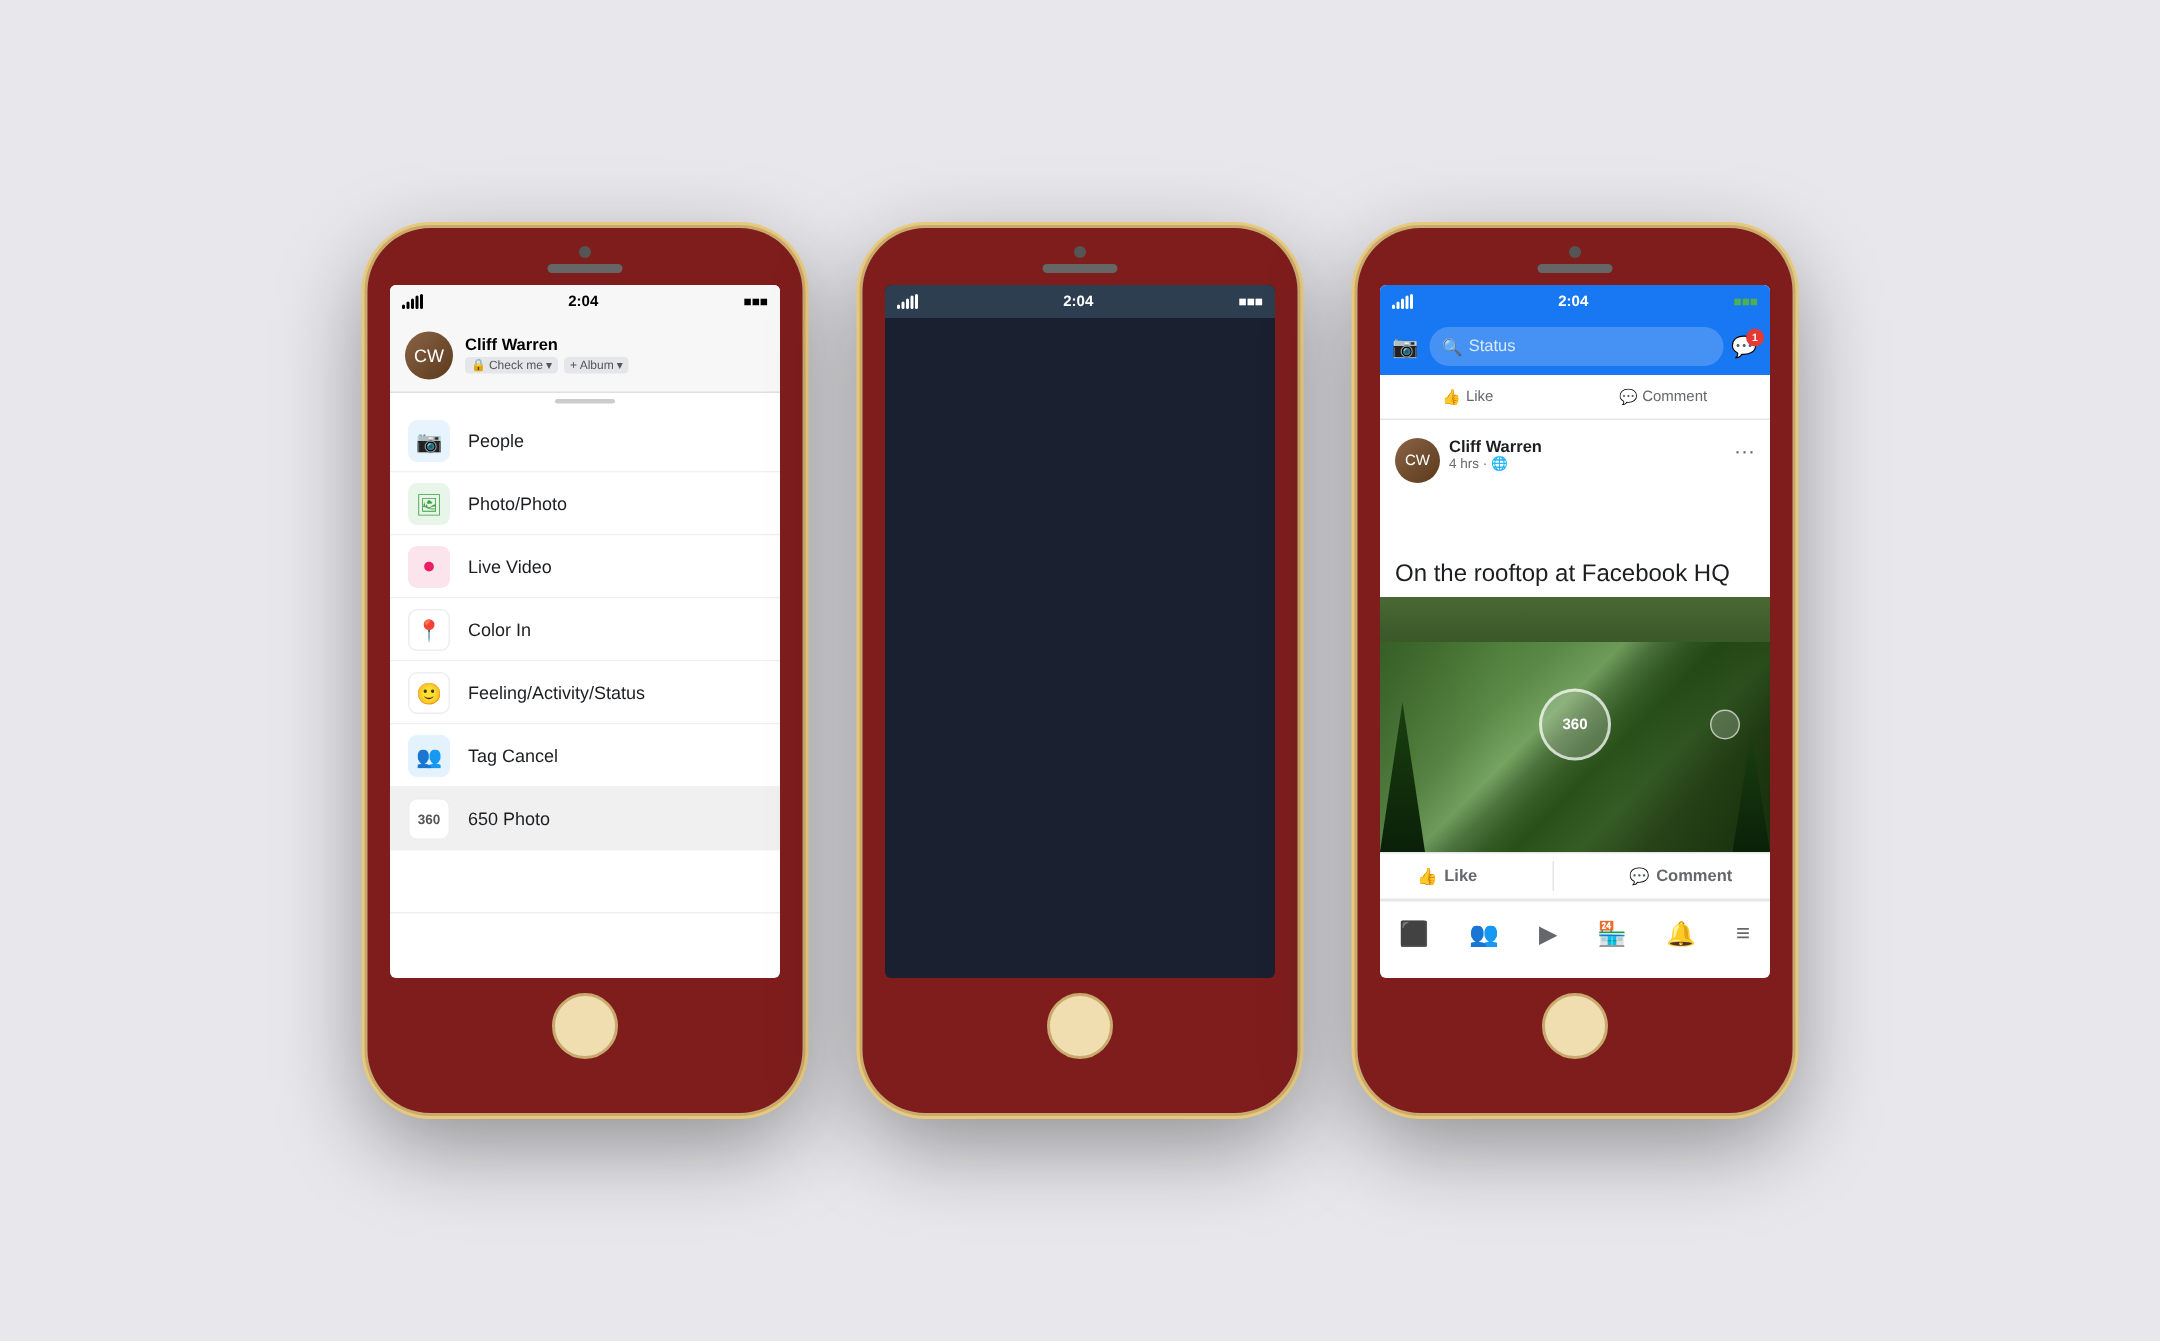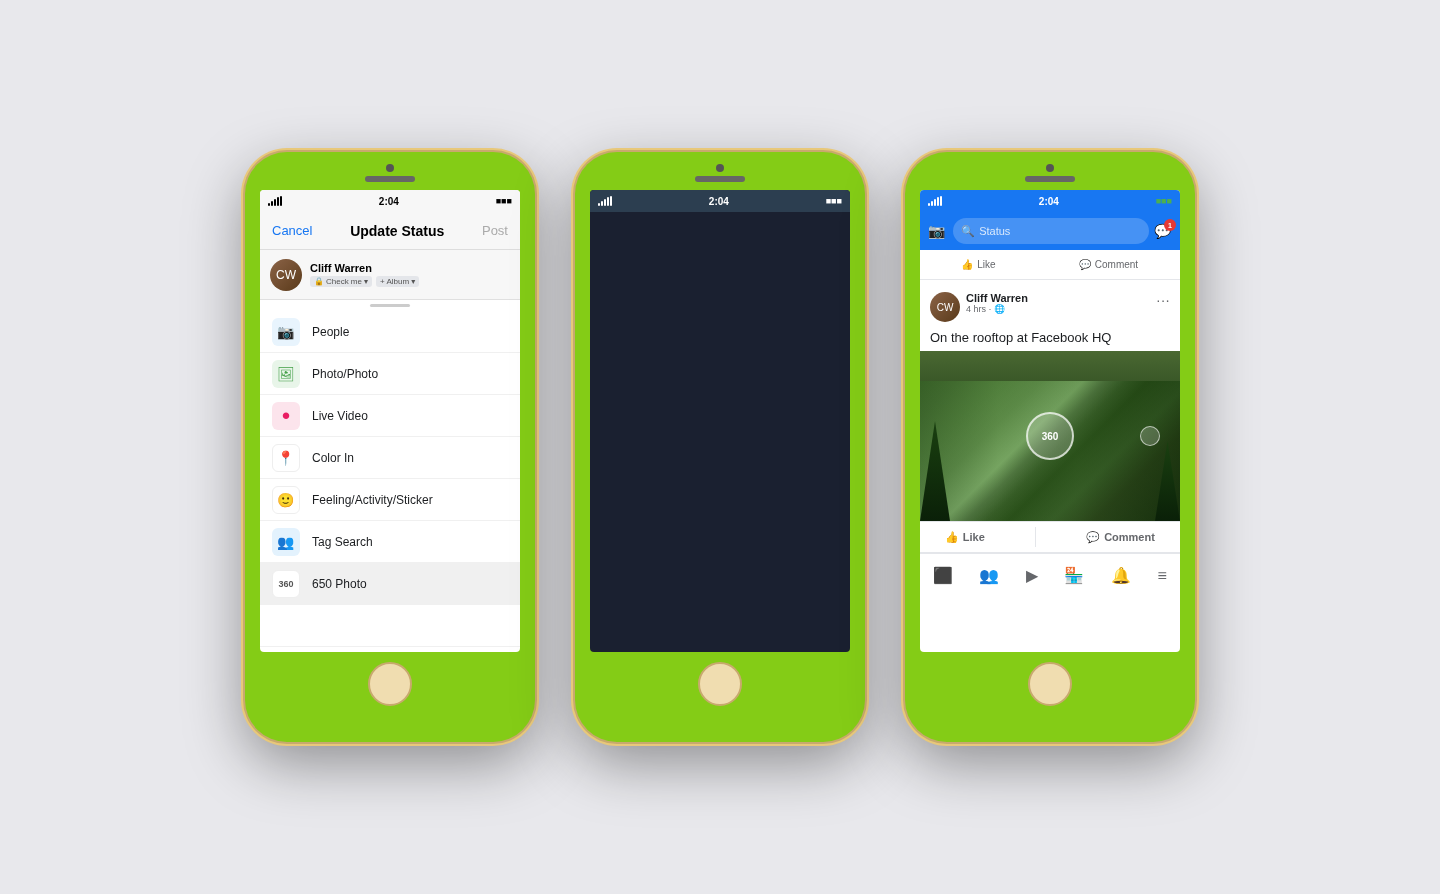--- a/index.html
+++ b/index.html
@@ -12,21 +12,21 @@
       justify-content: center;
       gap: 40px;
       font-family: -apple-system, BlinkMacSystemFont, 'Helvetica Neue', sans-serif;
       overflow: hidden;
     }
 
     
     .phone {
       width: 290px;
       height: 590px;
-      background: #84cc16;
+      background: #7f1d1d;
       border-radius: 42px;
       box-shadow:
         0 0 0 2px #c8a96e,
         0 0 0 4px #e8c87a,
         0 20px 60px rgba(0,0,0,0.4);
       position: relative;
       display: flex;
       flex-direction: column;
       align-items: center;
     }
@@ -411,22 +411,23 @@
       color: #65676b;
     }
 
     .post-more {
       color: #65676b;
       font-size: 14px;
     }
 
     .post-text {
       padding: 0 10px 6px;
-      font-size: 13px;
+      font-size: 16px;
       color: #1c1e21;
+      margin-top: 44px;
     }
 
     .post-image {
       width: 100%;
       height: 170px;
       background: linear-gradient(135deg, 
         #2d5a1e 0%, #3d6a2e 15%,
         #4a7a3a 25%, #5a8a4a 35%,
         #6a9a5a 40%, #7aaa6a 45%,
         #4a7040 50%, #2a5020 55%,
@@ -544,25 +545,20 @@
         <div class="signal-bar" style="height:7px"></div>
         <div class="signal-bar" style="height:9px"></div>
         <div class="signal-bar" style="height:10px"></div>
       </div>
       <span>2:04</span>
       <div style="display:flex;align-items:center;gap:3px">
         <span style="font-size:9px">■■■</span>
       </div>
     </div>
 
-    <div class="nav-bar">
-      <span class="nav-cancel">Cancel</span>
-      <span class="nav-title">Update Status</span>
-      <span class="nav-post">Post</span>
-    </div>
 
     <div class="user-row">
       <div class="avatar-small">CW</div>
       <div class="user-info">
         <div class="user-name">Cliff Warren</div>
         <div class="user-privacy">
           <div class="privacy-btn">
             <span>🔒</span>
             <span>Check me</span>
             <span>▾</span>
@@ -587,25 +583,25 @@
     <div class="menu-item">
       <div class="menu-icon icon-live">⏺</div>
       <span class="menu-label">Live Video</span>
     </div>
     <div class="menu-item">
       <div class="menu-icon icon-checkin">📍</div>
       <span class="menu-label">Color In</span>
     </div>
     <div class="menu-item">
       <div class="menu-icon icon-feeling">🙂</div>
-      <span class="menu-label">Feeling/Activity/Sticker</span>
+      <span class="menu-label">Feeling/Activity/Status</span>
     </div>
     <div class="menu-item">
       <div class="menu-icon icon-tag">👥</div>
-      <span class="menu-label">Tag Search</span>
+      <span class="menu-label">Tag Cancel</span>
     </div>
     <div class="menu-item selected">
       <div class="menu-icon icon-360" style="font-size:9px;font-weight:700">360</div>
       <span class="menu-label">650 Photo</span>
     </div>
     <div class="menu-item">
       
       
     </div>
 

